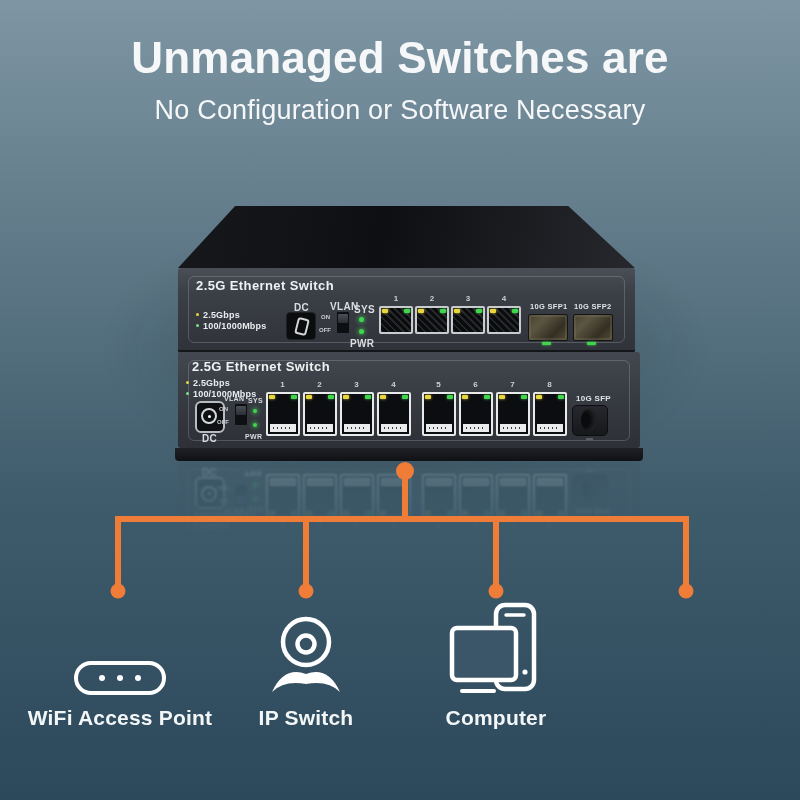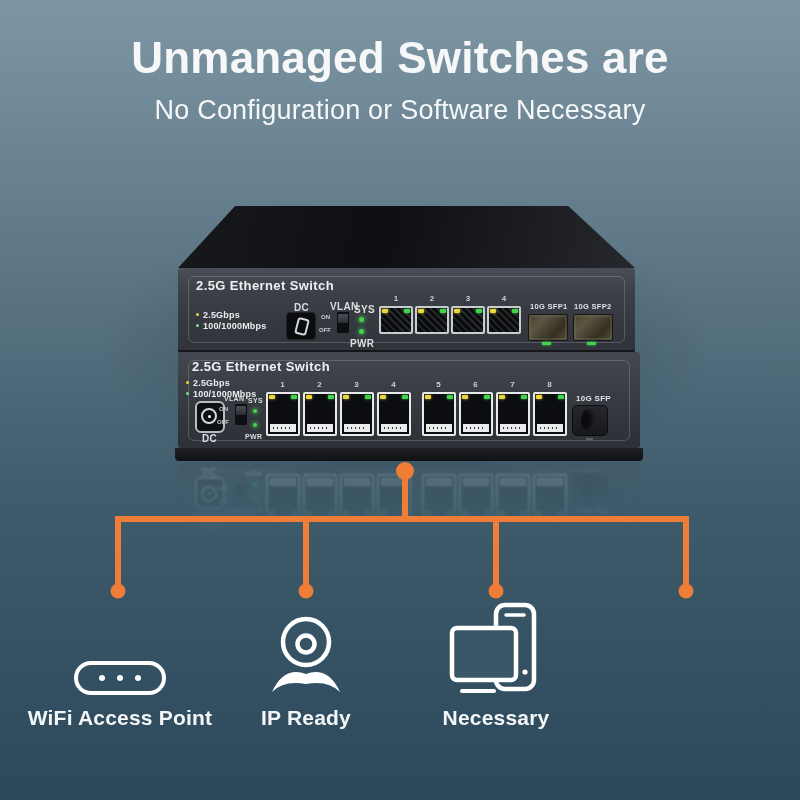--- a/index.html
+++ b/index.html
@@ -388,30 +388,30 @@
   </div>
 
   <div class="device" style="left:206px;">
     <div class="icon-box">
       <svg width="84" height="80" viewBox="0 0 84 80">
         <circle class="ic" cx="42" cy="26" r="23" stroke-width="4.5"></circle>
         <circle class="ic" cx="42" cy="28" r="8.5" stroke-width="4.5"></circle>
         <path d="M8 76 Q20 50 42 58 Q64 50 76 76 Q64 64 42 68 Q20 64 8 76 Z" fill="#fff" stroke="none"></path>
       </svg>
     </div>
-    <div class="dev-label">IP Ready</div>
+    <div class="dev-label">IP Switch</div>
   </div>
 
   <div class="device" style="left:396px;">
     <div class="icon-box">
       <svg width="96" height="94" viewBox="0 0 96 94">
         <rect class="ic" x="48" y="3" width="38" height="84" rx="9" stroke-width="4.5"></rect>
         <path class="ic" d="M58 13 H76" stroke-width="3.5" stroke-linecap="round"></path>
         <circle cx="77" cy="70" r="2.6" fill="#fff" stroke="none"></circle>
         <rect x="4" y="26" width="64" height="52" rx="5" fill="#3b5668" stroke="#fff" stroke-width="4.5"></rect>
         <path class="ic" d="M14 89 H46" stroke-width="4" stroke-linecap="round"></path>
       </svg>
     </div>
-    <div class="dev-label">Necessary</div>
+    <div class="dev-label">Computer</div>
   </div>
 
 
 </div>
 
 </body></html>

